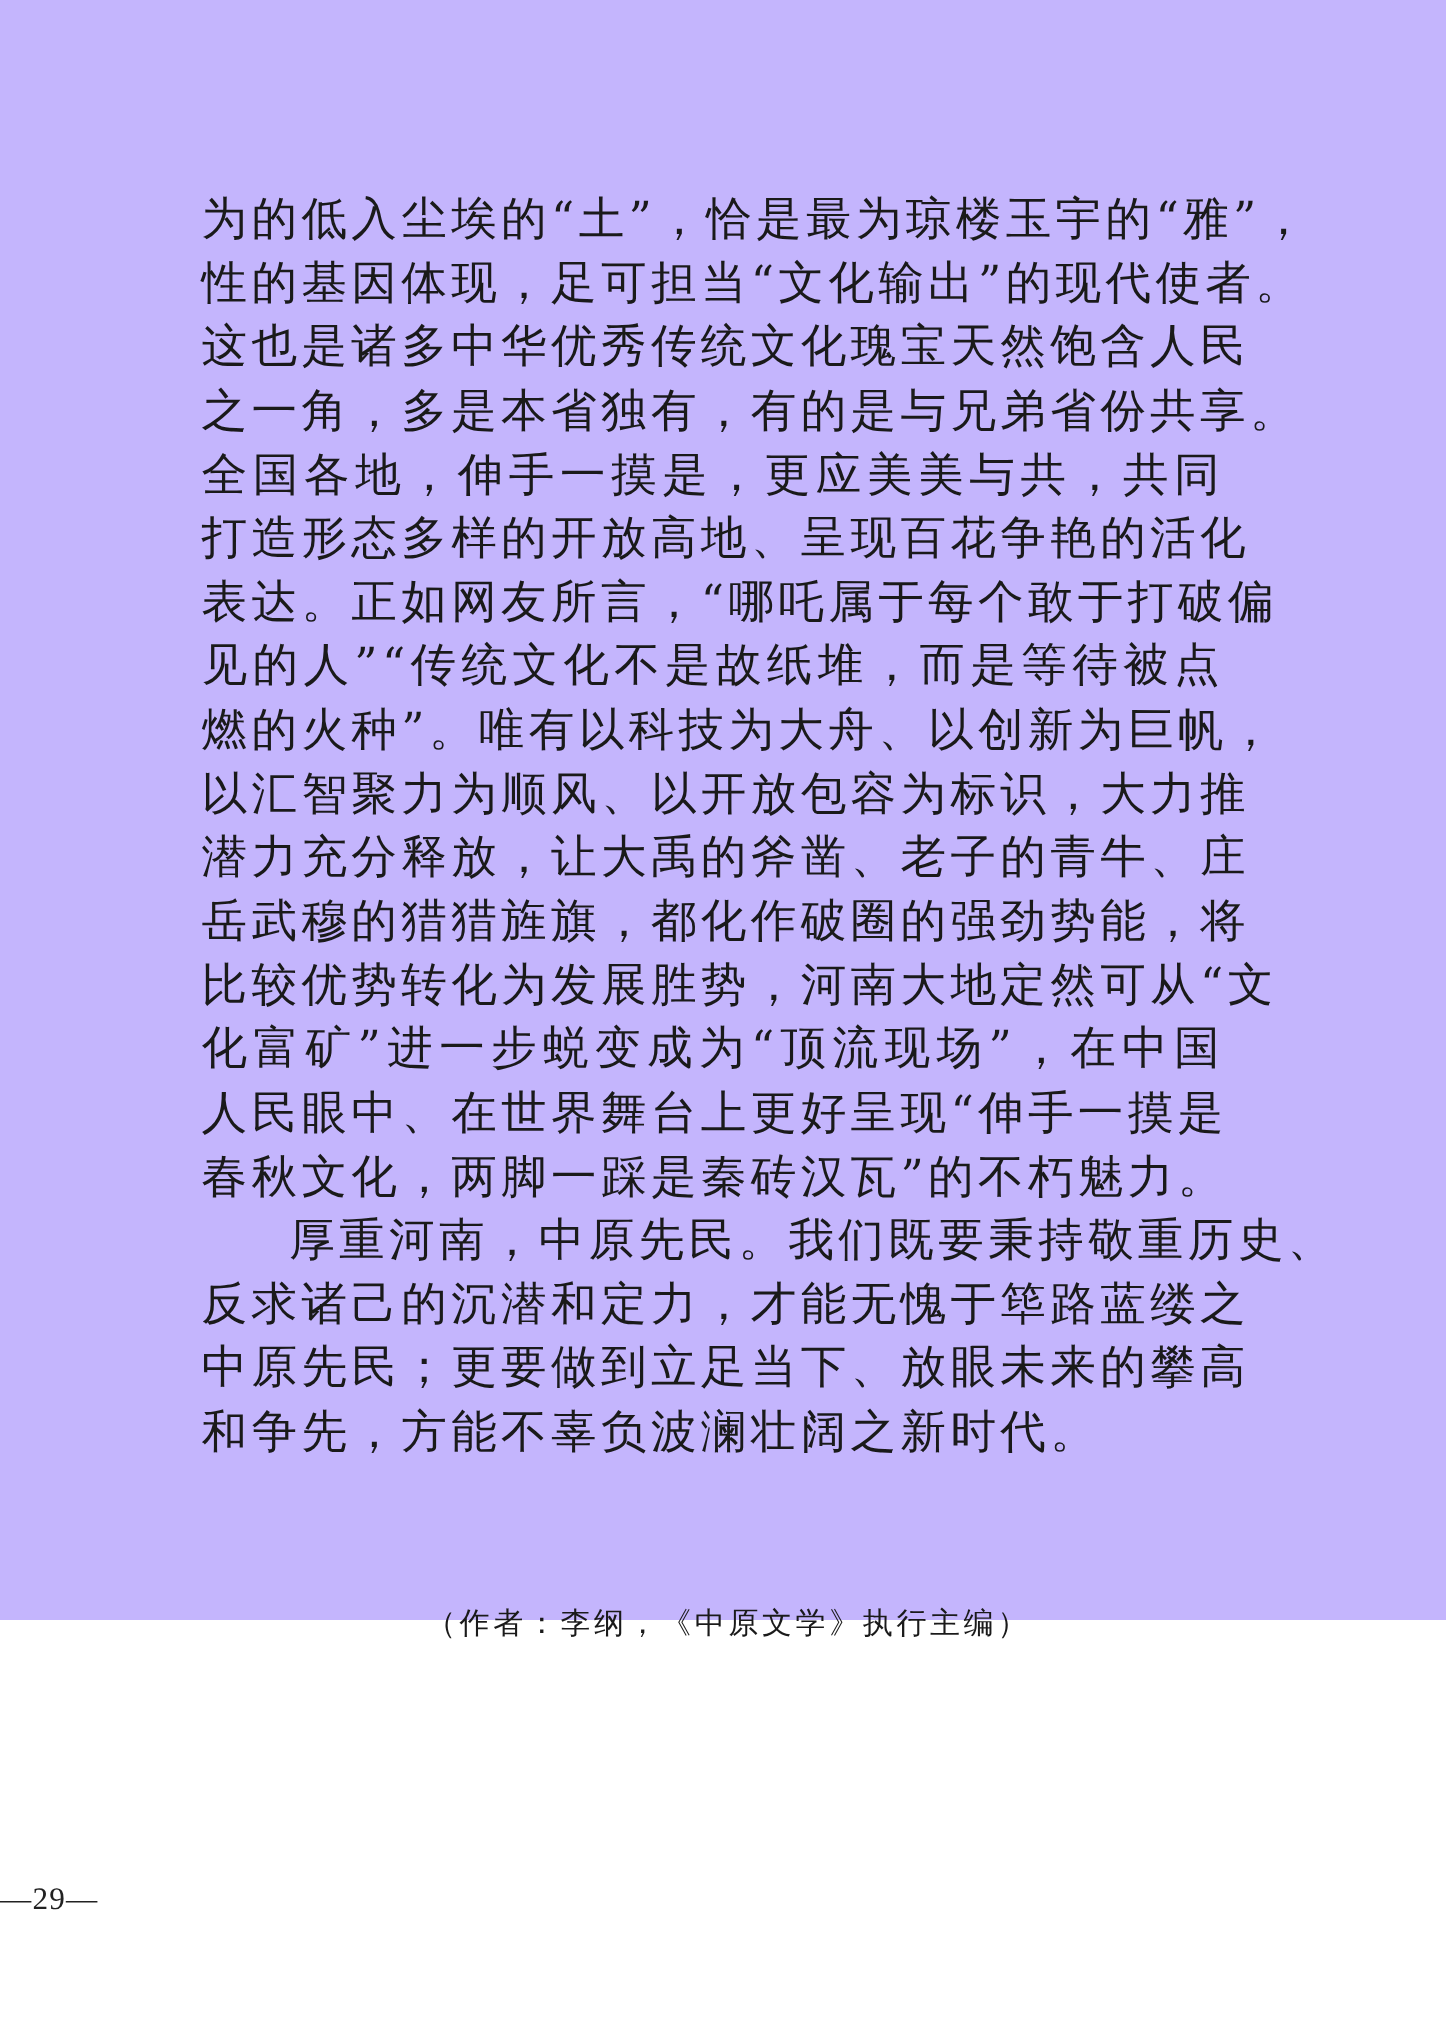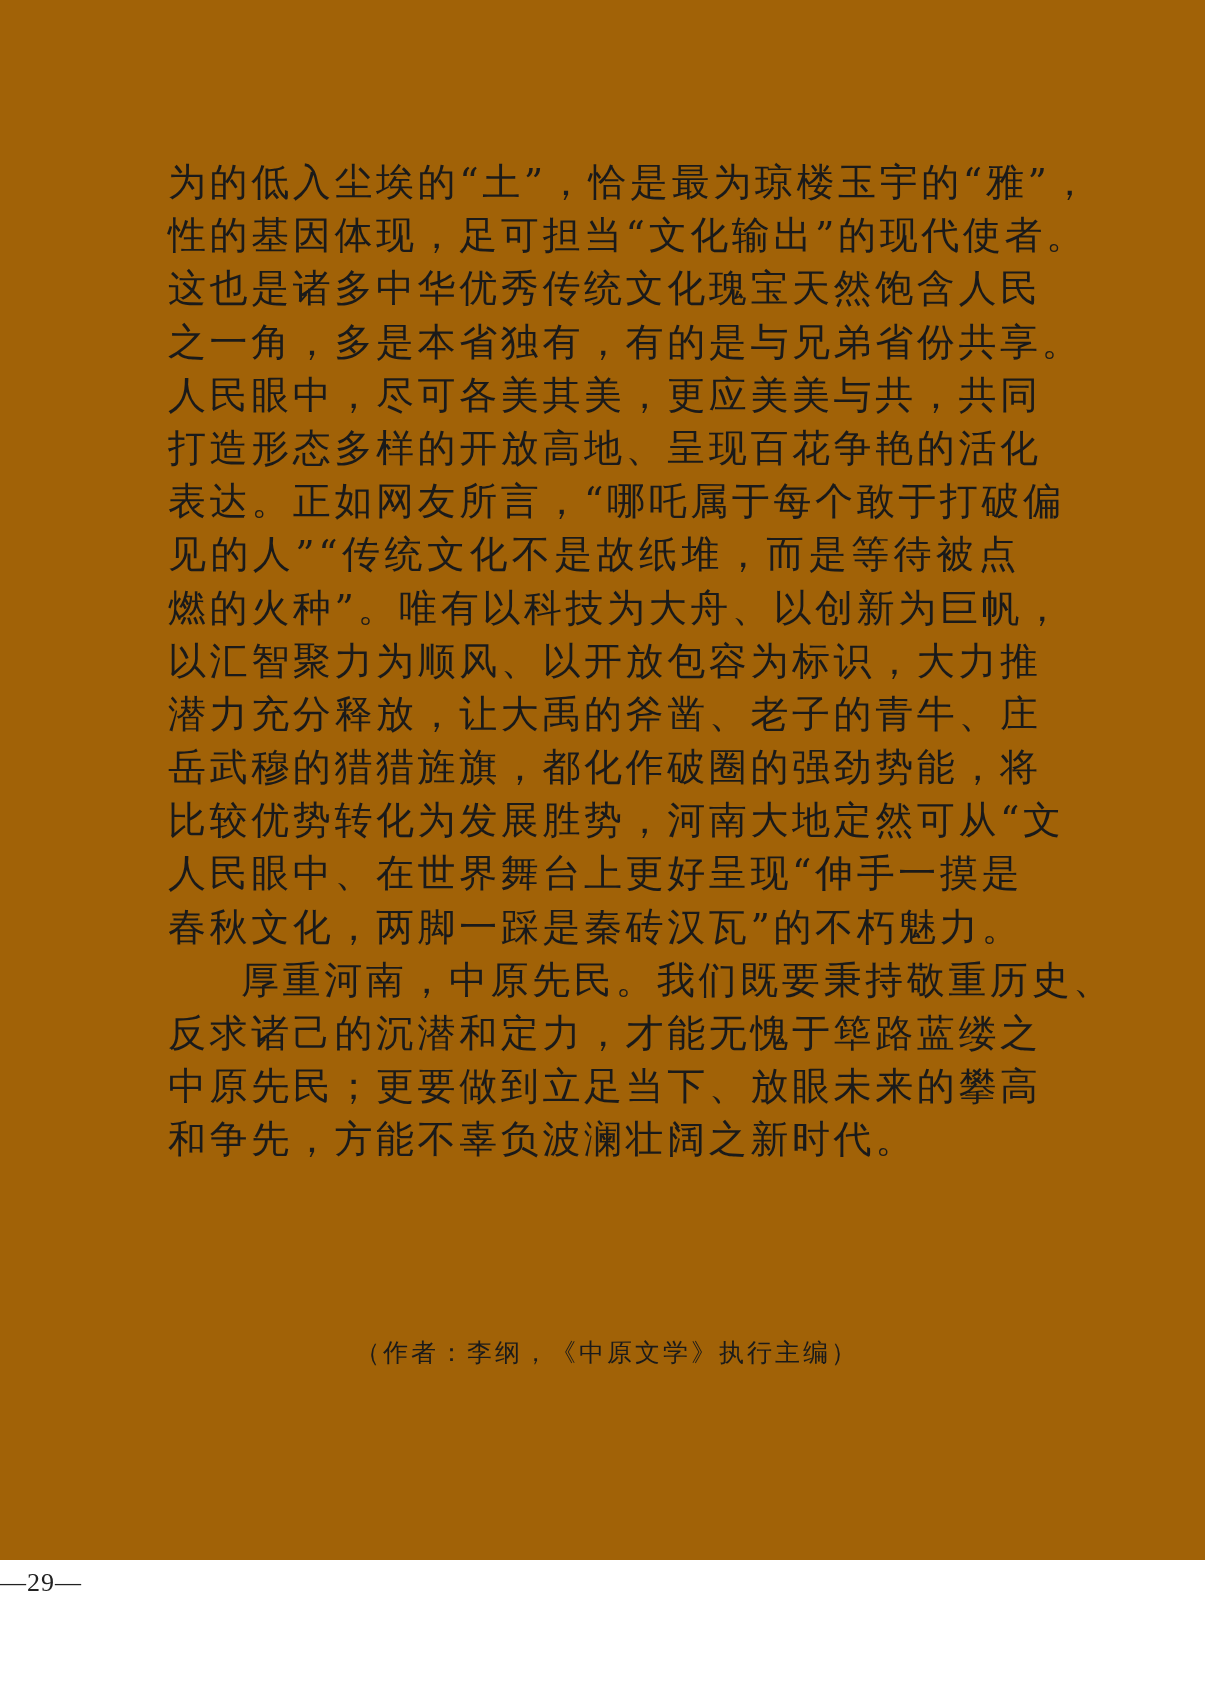--- a/index.html
+++ b/index.html
@@ -13,22 +13,22 @@
       position: relative;
       overflow: hidden;
       font-family: "DejaVu Serif", "Liberation Serif", serif;
       color: #1a1a1a;
     }
     .page {
       position: absolute;
       left: 0;
       top: 0;
       width: 1205px;
-      height: 1560px;
-      background: #a16207;
+      height: 1350px;
+      background: #c4b5fd;
     }
     .body-text {
       position: absolute;
       left: 168px;
       top: 156px;
       width: 860px;
     }
     .line {
       display: block;
       height: 53.2px;
@@ -72,29 +72,30 @@
 <body>
 
 <div class="page">
   <div class="body-text">
 
     <span class="line">为的低入尘埃的“土”，恰是最为琼楼玉宇的“雅”，</span>
     <span class="line last">性的基因体现，足可担当“文化输出”的现代使者。</span>
     <span class="line">这也是诸多中华优秀传统文化瑰宝天然饱含人民</span>
 
     <span class="line">之一角，多是本省独有，有的是与兄弟省份共享。</span>
-    <span class="line">人民眼中，尽可各美其美，更应美美与共，共同</span>
+    <span class="line">全国各地，伸手一摸是，更应美美与共，共同</span>
     <span class="line">打造形态多样的开放高地、呈现百花争艳的活化</span>
     <span class="line">表达。正如网友所言，“哪吒属于每个敢于打破偏</span>
     <span class="line">见的人”“传统文化不是故纸堆，而是等待被点</span>
     <span class="line">燃的火种”。唯有以科技为大舟、以创新为巨帆，</span>
     <span class="line">以汇智聚力为顺风、以开放包容为标识，大力推</span>
     <span class="line">潜力充分释放，让大禹的斧凿、老子的青牛、庄</span>
     <span class="line">岳武穆的猎猎旌旗，都化作破圈的强劲势能，将</span>
     <span class="line">比较优势转化为发展胜势，河南大地定然可从“文</span>
+    <span class="line">化富矿”进一步蜕变成为“顶流现场”，在中国</span>
     <span class="line">人民眼中、在世界舞台上更好呈现“伸手一摸是</span>
     <span class="line last">春秋文化，两脚一踩是秦砖汉瓦”的不朽魅力。</span>
 
     <span class="line indent">厚重河南，中原先民。我们既要秉持敬重历史、</span>
     <span class="line">反求诸己的沉潜和定力，才能无愧于筚路蓝缕之</span>
     <span class="line">中原先民；更要做到立足当下、放眼未来的攀高</span>
     <span class="line last">和争先，方能不辜负波澜壮阔之新时代。</span>
   </div>
 
   <div class="byline">（作者：李纲，《中原文学》执行主编）</div>

